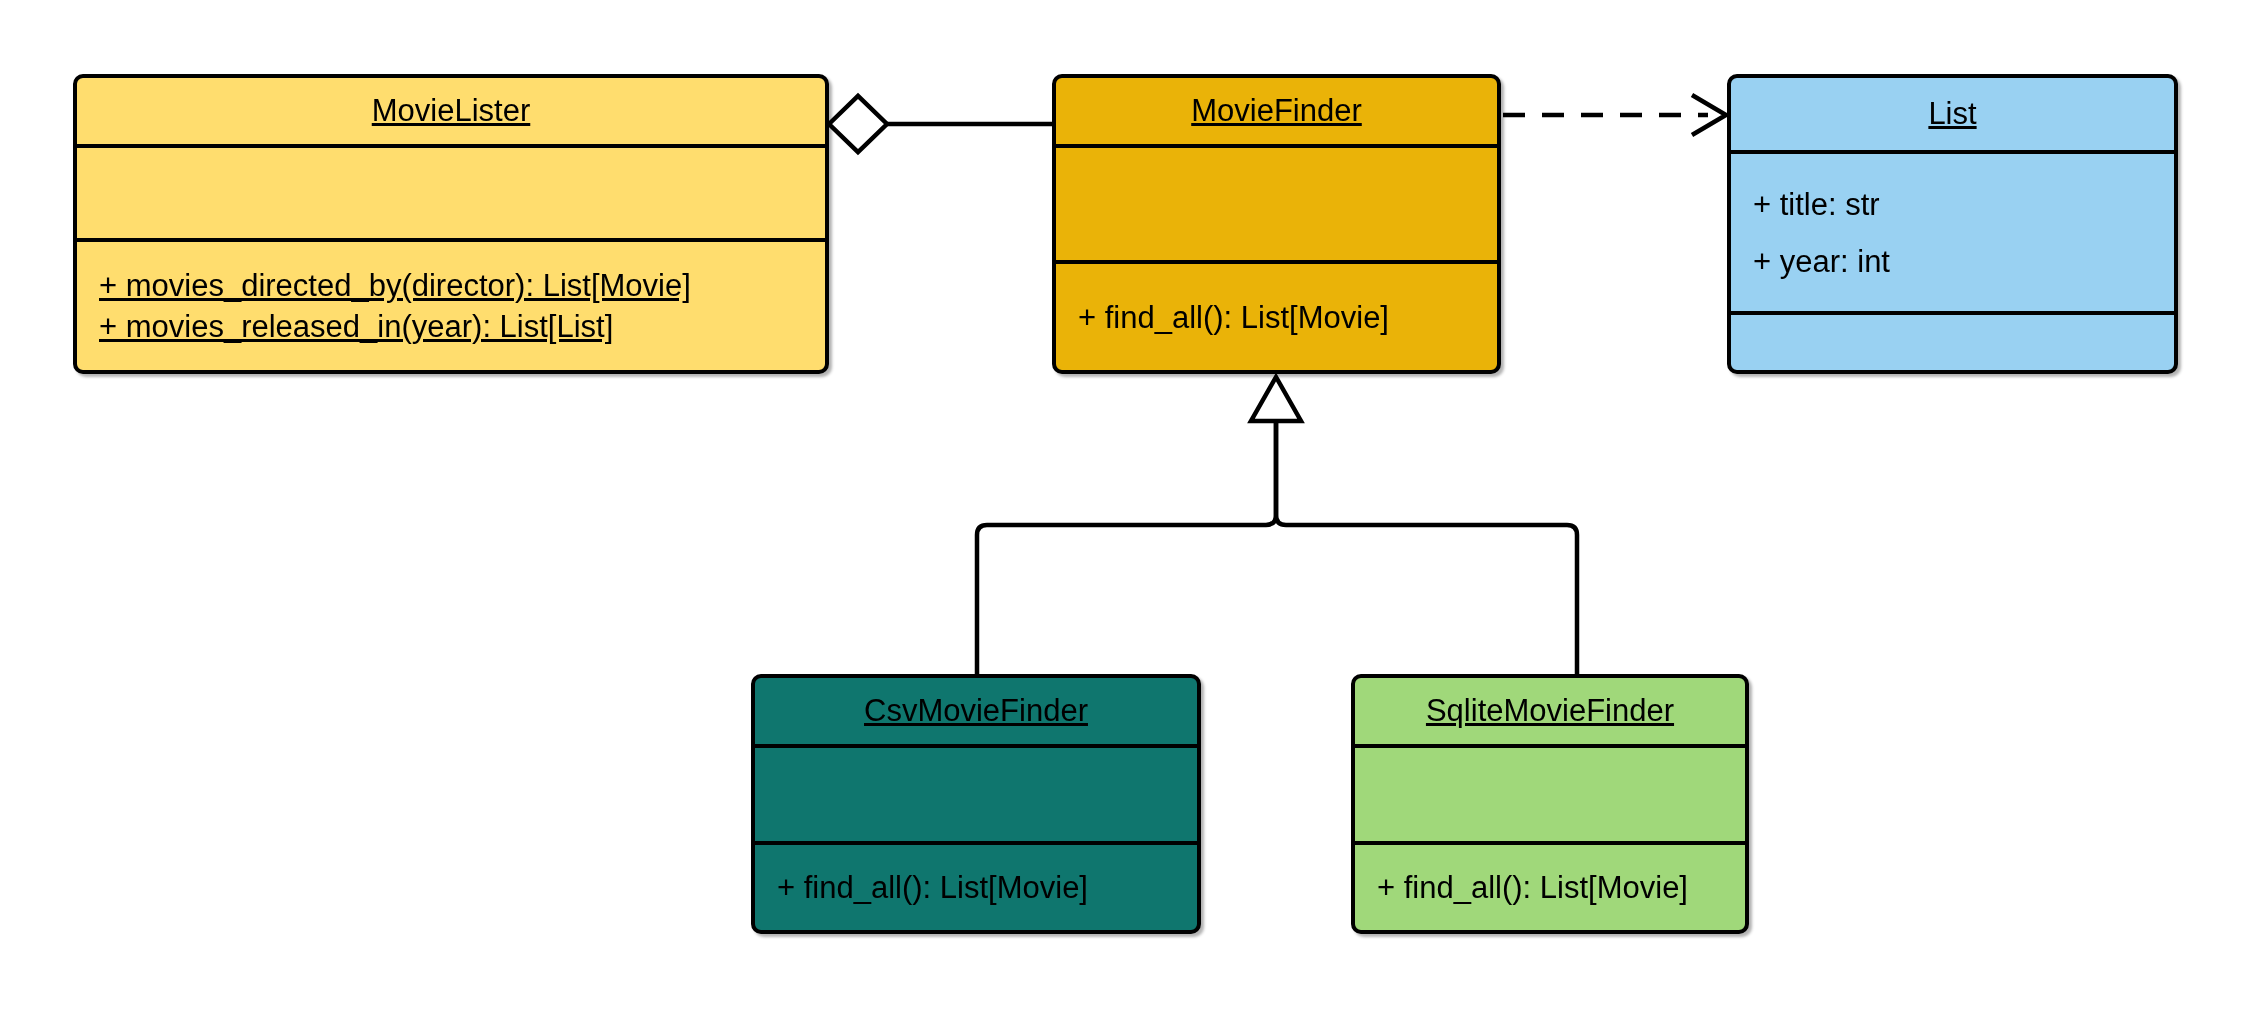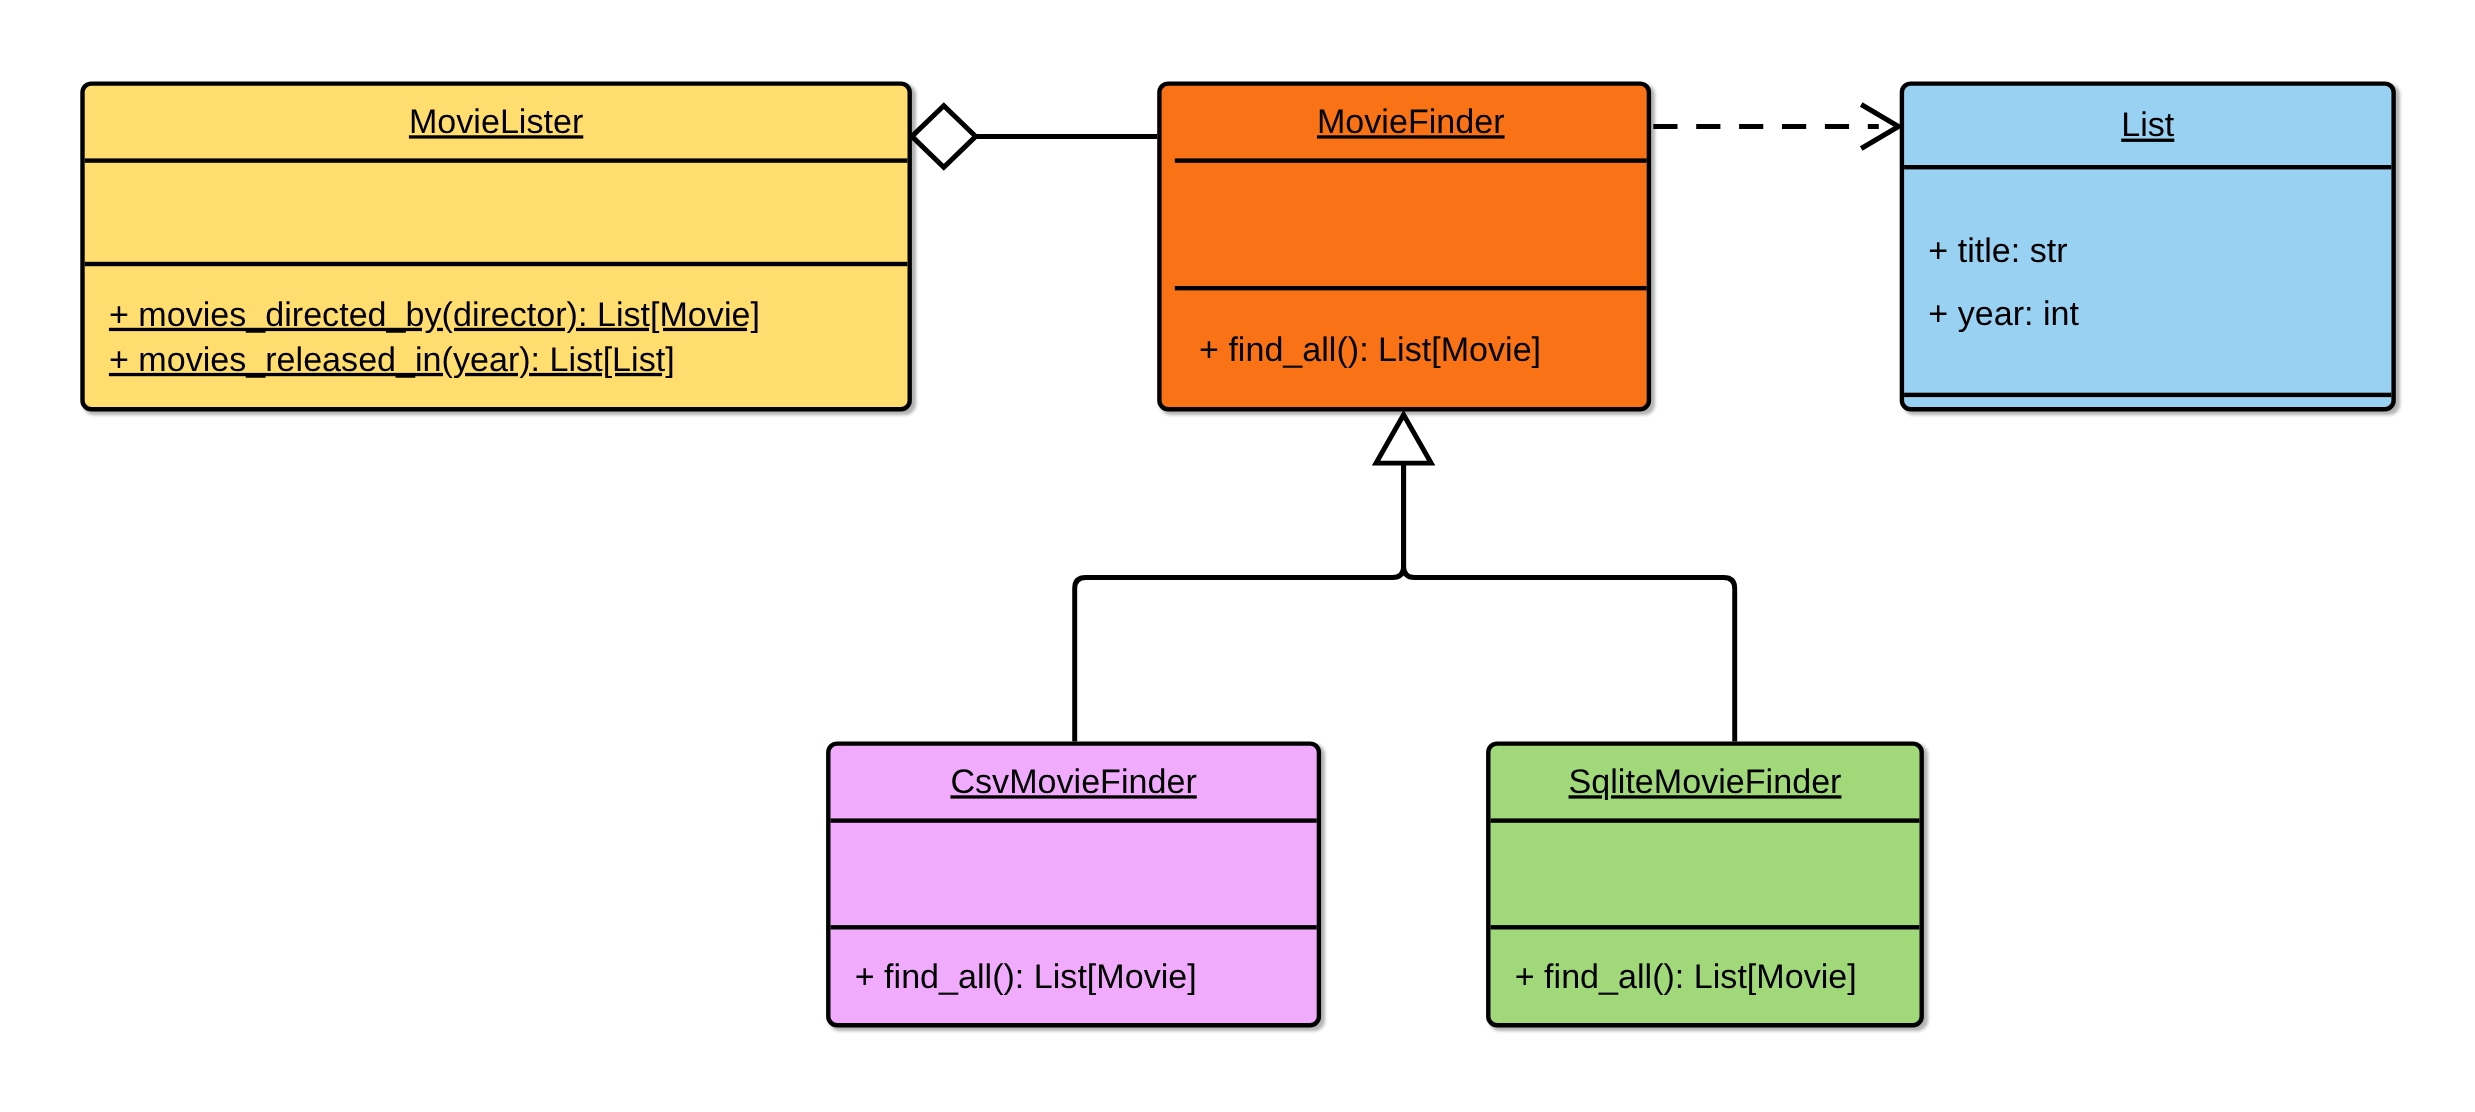--- a/index.html
+++ b/index.html
@@ -64,21 +64,21 @@
   .c-movielister .sec-attrs   { height: 94px; }
   .c-movielister .sec-methods { height: 132px; text-decoration: underline; }
   
   .c-moviefinder { left: 1052px; top: 74px; width: 449px; height: 300px; }
   .c-moviefinder .sec-title   { height: 66px; }
   .c-moviefinder .sec-attrs   { height: 116px; }
   .c-moviefinder .sec-methods { height: 110px; }
   
   .c-movie { left: 1727px; top: 74px; width: 451px; height: 300px; }
   .c-movie .sec-title   { height: 72px; }
-  .c-movie .sec-attrs   { height: 207px; gap: 16px; }
+  .c-movie .sec-attrs   { height: 161px; gap: 16px; }
   .c-movie .sec-methods { height: 59px; }
   
   .c-csvmoviefinder { left: 751px; top: 674px; width: 450px; height: 260px; }
   .c-csvmoviefinder .sec-title   { height: 66px; }
   .c-csvmoviefinder .sec-attrs   { height: 97px; }
   .c-csvmoviefinder .sec-methods { height: 89px; }
   
   .c-sqlitemoviefinder { left: 1351px; top: 674px; width: 398px; height: 260px; }
   .c-sqlitemoviefinder .sec-title   { height: 66px; }
   .c-sqlitemoviefinder .sec-attrs   { height: 97px; }
@@ -106,42 +106,42 @@
     <div class="sec sec-title">
       <span>MovieLister</span>
     </div>
     <div class="sec sec-attrs"></div>
     <div class="sec sec-methods">
       <div class="member">+ movies_directed_by(director): List[Movie]</div>
       <div class="member">+ movies_released_in(year): List[List]</div>
     </div>
   </div>
 
-  <div class="uml-class c-moviefinder" style="background-color: #f97316; padding-left: 12px;">
+  <div class="uml-class c-moviefinder" style="background-color: #eab308;">
     <div class="sec sec-title">
       <span>MovieFinder</span>
     </div>
     <div class="sec sec-attrs"></div>
     <div class="sec sec-methods">
       <div class="member">+ find_all(): List[Movie]</div>
     </div>
   </div>
 
   <div class="uml-class c-movie" style="background-color: rgb(153, 209, 242);">
     <div class="sec sec-title">
       <span>List</span>
     </div>
     <div class="sec sec-attrs">
       <div class="member">+ title: str</div>
       <div class="member">+ year: int</div>
     </div>
     <div class="sec sec-methods"></div>
   </div>
 
-  <div class="uml-class c-csvmoviefinder" style="background-color: #f0abfc;">
+  <div class="uml-class c-csvmoviefinder" style="background-color: #0f766e;">
     <div class="sec sec-title">
       <span>CsvMovieFinder</span>
     </div>
     <div class="sec sec-attrs"></div>
     <div class="sec sec-methods">
       <div class="member">+ find_all(): List[Movie]</div>
     </div>
   </div>
 
   <div class="uml-class c-sqlitemoviefinder" style="background-color: rgb(160, 216, 122);">

